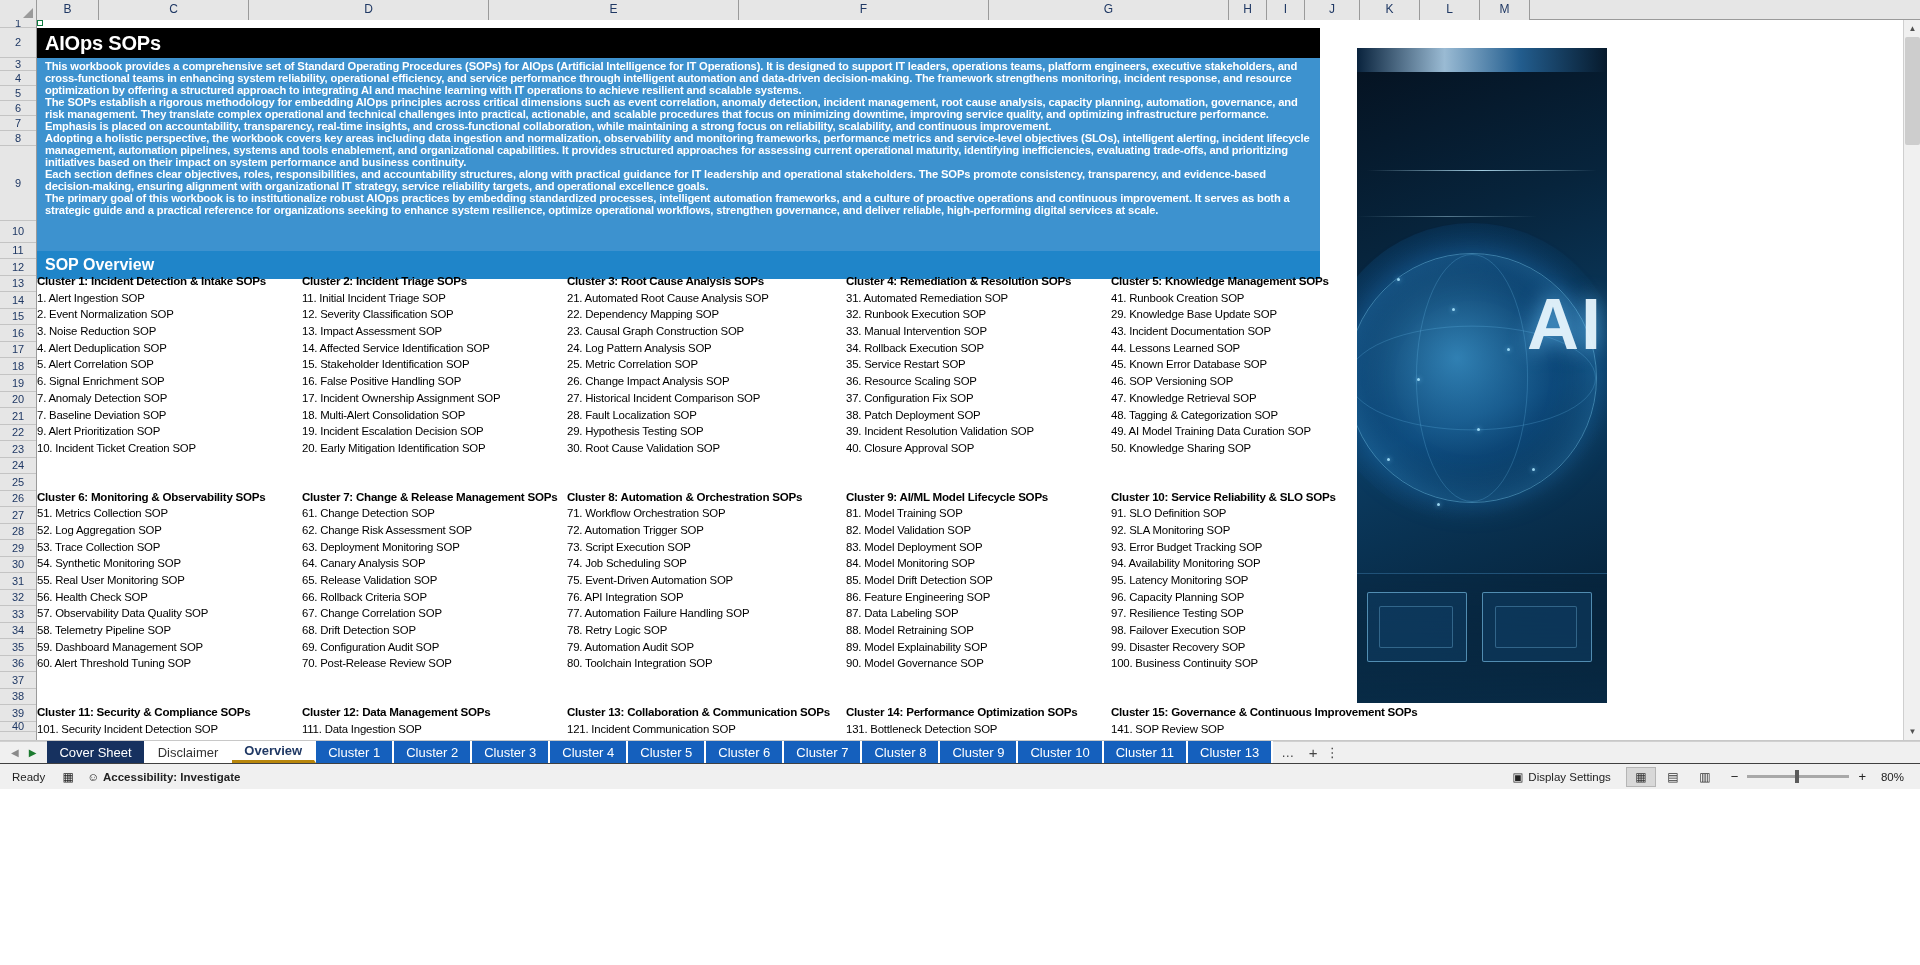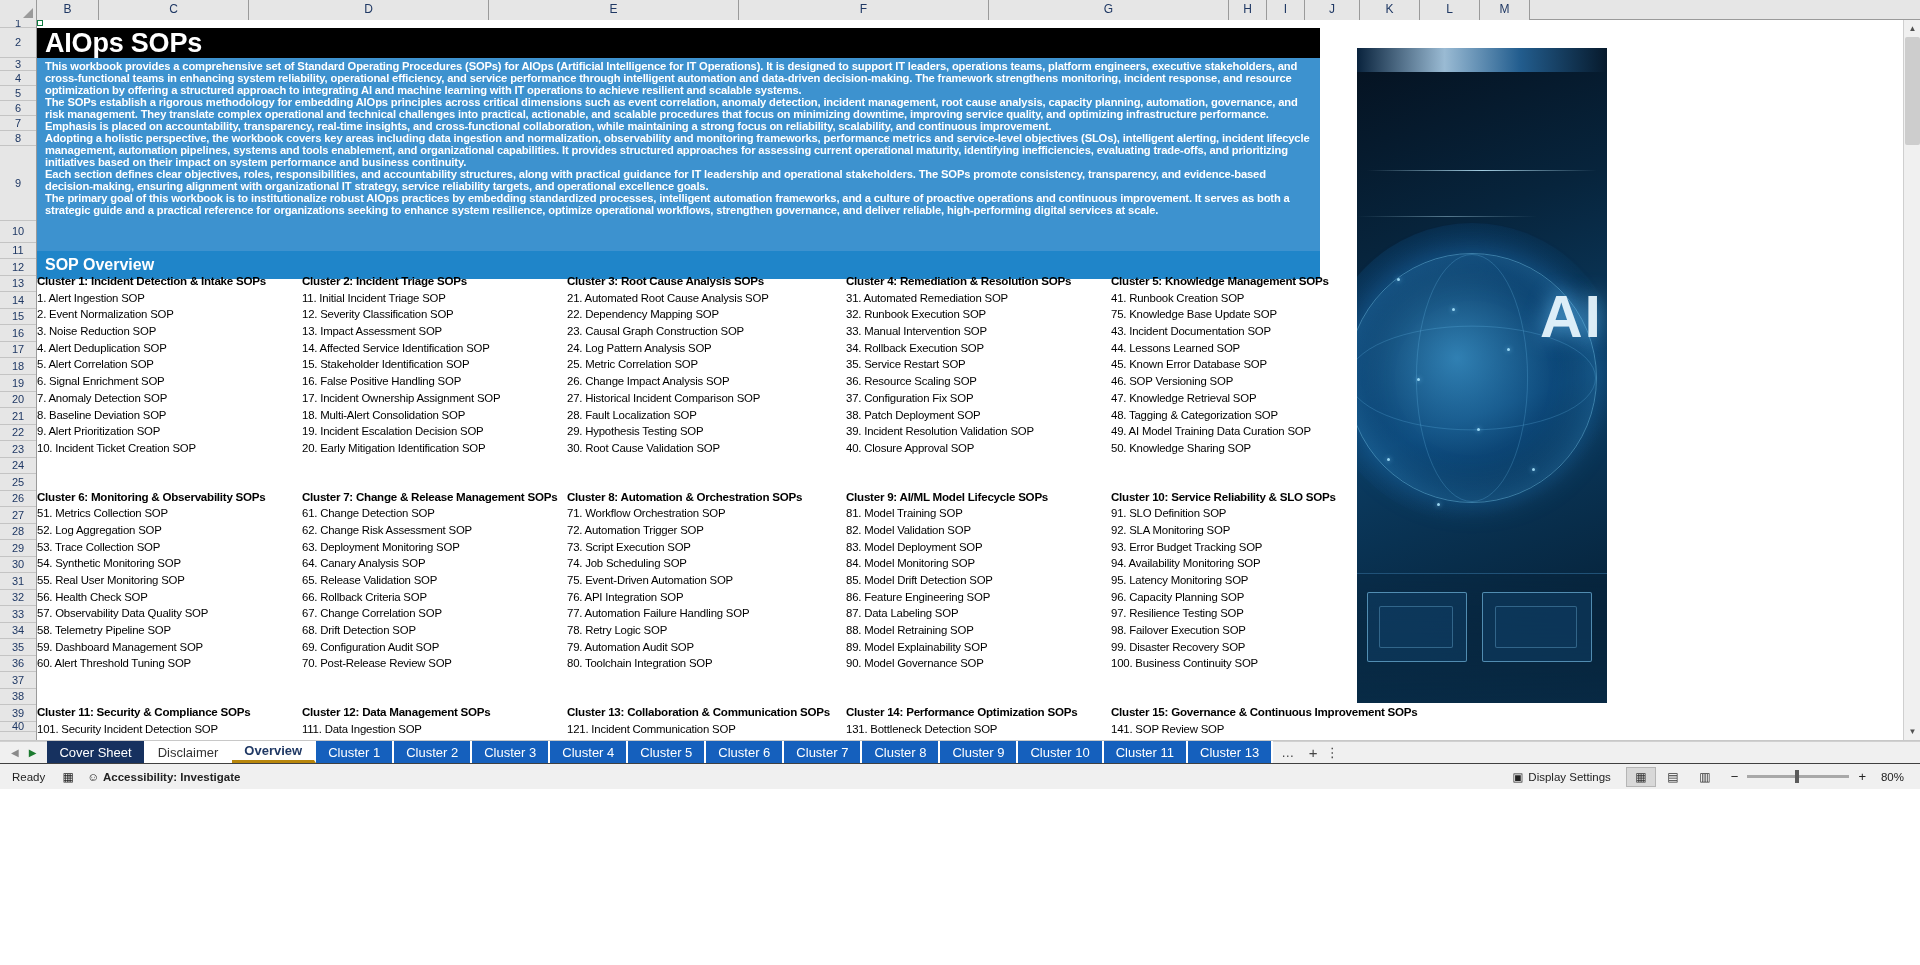--- a/index.html
+++ b/index.html
@@ -78,21 +78,21 @@
     overflow: hidden;
   }
 
   
   .title-banner {
     position: absolute;
     left: 0; top: 8px;
     width: 1283px; height: 30px;
     background: #000000;
     color: #ffffff;
-    font-size: 27px;
+    font-size: 20px;
     font-weight: bold;
     padding-left: 8px;
     display: flex; align-items: center;
     letter-spacing: -0.2px;
   }
   .intro-block {
     position: absolute;
     left: 0; top: 38px;
     width: 1283px; height: 193px;
     background: #3d92cf;
@@ -174,21 +174,21 @@
     content: "";
     position: absolute; inset: 0;
     border-radius: 50%;
     border: 1px solid rgba(120,210,255,0.3);
   }
   .img-globe::before { transform: scaleX(0.45); }
   .img-globe::after  { transform: scaleY(0.42); }
   .img-ai-text {
     position: absolute;
     right: 4px; top: 235px;
-    font-size: 59px;
+    font-size: 72px;
     font-weight: bold;
     color: rgba(235,248,255,0.92);
     letter-spacing: 2px;
     text-shadow: 0 0 22px rgba(110,200,255,0.85);
     font-family: "Liberation Sans", sans-serif;
   }
   .img-topbar {
     position: absolute; left: 0; top: 0;
     width: 250px; height: 24px;
     background: linear-gradient(90deg,#0a2744,#bfe4ff 35%,#2a6fa8 65%,#071a2c);
@@ -457,21 +457,21 @@
           <div class="cluster-cols">
             <div class="ccol c1">
               <div class="cl-title">Cluster 1: Incident Detection &amp; Intake SOPs</div>
               <div class="cl-item">1. Alert Ingestion SOP</div>
               <div class="cl-item">2. Event Normalization SOP</div>
               <div class="cl-item">3. Noise Reduction SOP</div>
               <div class="cl-item">4. Alert Deduplication SOP</div>
               <div class="cl-item">5. Alert Correlation SOP</div>
               <div class="cl-item">6. Signal Enrichment SOP</div>
               <div class="cl-item">7. Anomaly Detection SOP</div>
-              <div class="cl-item">8. Baseline Deviation SOP</div>
+              <div class="cl-item">7. Baseline Deviation SOP</div>
               <div class="cl-item">9. Alert Prioritization SOP</div>
               <div class="cl-item">10. Incident Ticket Creation SOP</div>
             </div>
             <div class="ccol c2">
               <div class="cl-title">Cluster 2: Incident Triage SOPs</div>
               <div class="cl-item">11. Initial Incident Triage SOP</div>
               <div class="cl-item">12. Severity Classification SOP</div>
               <div class="cl-item">13. Impact Assessment SOP</div>
               <div class="cl-item">14. Affected Service Identification SOP</div>
               <div class="cl-item">15. Stakeholder Identification SOP</div>
@@ -503,21 +503,21 @@
               <div class="cl-item">35. Service Restart SOP</div>
               <div class="cl-item">36. Resource Scaling SOP</div>
               <div class="cl-item">37. Configuration Fix SOP</div>
               <div class="cl-item">38. Patch Deployment SOP</div>
               <div class="cl-item">39. Incident Resolution Validation SOP</div>
               <div class="cl-item">40. Closure Approval SOP</div>
             </div>
             <div class="ccol c5">
               <div class="cl-title">Cluster 5: Knowledge Management SOPs</div>
               <div class="cl-item">41. Runbook Creation SOP</div>
-              <div class="cl-item">75. Knowledge Base Update SOP</div>
+              <div class="cl-item">29. Knowledge Base Update SOP</div>
               <div class="cl-item">43. Incident Documentation SOP</div>
               <div class="cl-item">44. Lessons Learned SOP</div>
               <div class="cl-item">45. Known Error Database SOP</div>
               <div class="cl-item">46. SOP Versioning SOP</div>
               <div class="cl-item">47. Knowledge Retrieval SOP</div>
               <div class="cl-item">48. Tagging &amp; Categorization SOP</div>
               <div class="cl-item">49. AI Model Training Data Curation SOP</div>
               <div class="cl-item">50. Knowledge Sharing SOP</div>
             </div>
           </div>

